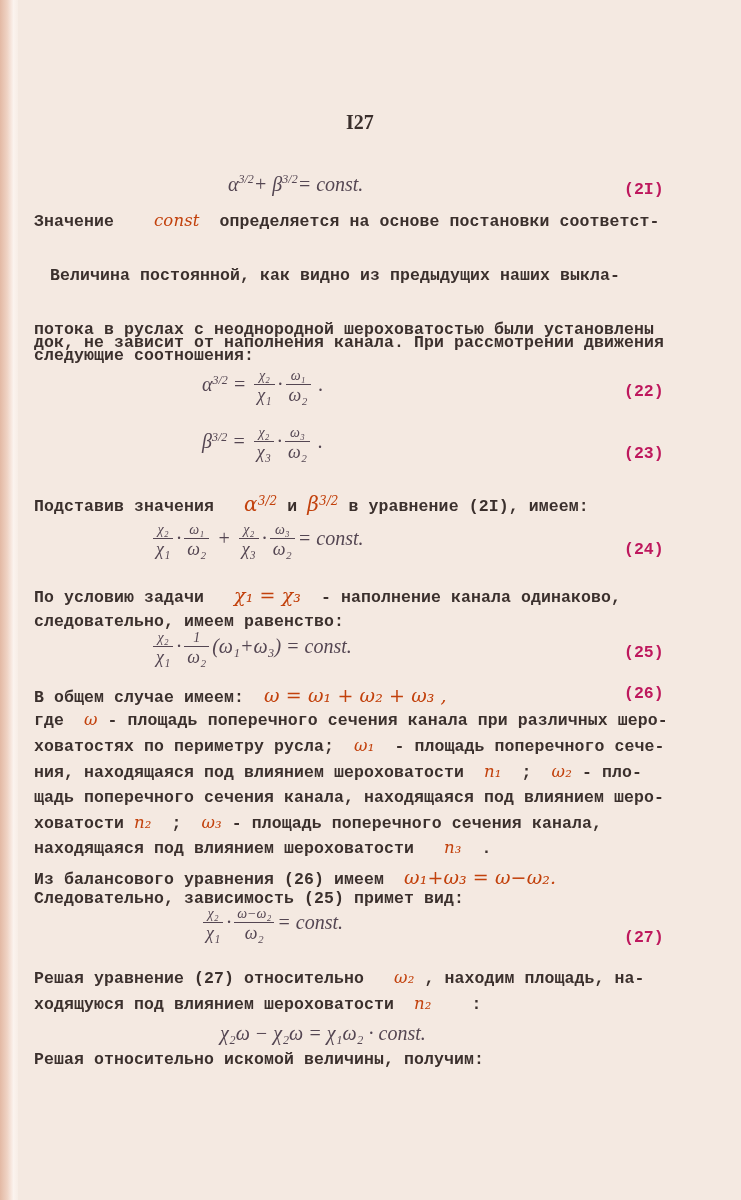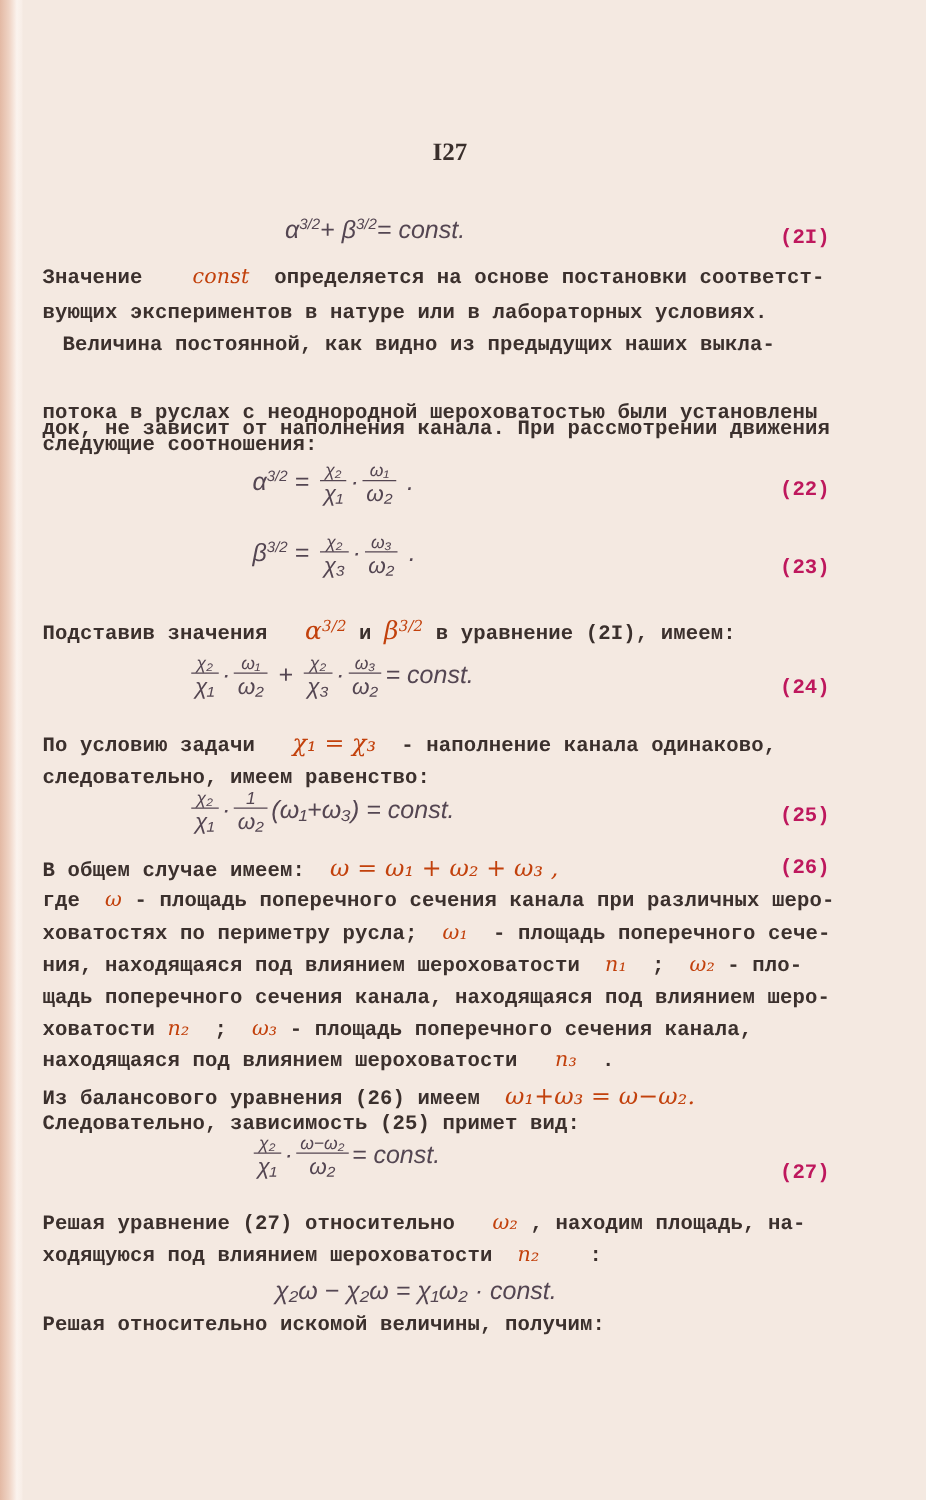--- a/index.html
+++ b/index.html
@@ -20,21 +20,21 @@
     }
     .line {
       position: absolute; left: 34px; font-size: 16.5px; font-weight: bold;
       white-space: nowrap; letter-spacing: 0.1px; color: #3b302d;
     }
     .hw {
       font-family: "DejaVu Serif", serif; font-style: italic; font-weight: normal;
       color: #c2410c;
     }
     .eq {
-      position: absolute; font-family: Liberation Sans, sans-serif; font-style: italic;
+      position: absolute; font-family: Liberation Serif, serif; font-style: italic;
       color: #544652; font-size: 20px; white-space: nowrap;
     }
     .eqnum {
       position: absolute; left: 624px; font-size: 16.5px; font-weight: bold; color: #be185d;
       font-family: "Liberation Mono", monospace;
     }
     .frac { display: inline-block; vertical-align: middle; text-align: center; margin: 0 3px; }
     .frac .n { display: block; border-bottom: 1.3px solid #544652; padding: 0 3px; line-height: 1.15; font-size: 14px; }
     .frac .d { display: block; padding: 0 3px; line-height: 1.15; font-size: 18px; }
     sup { font-size: 12px; }
@@ -50,21 +50,20 @@
 
   <div class="eq" style="left:228px; top:172px;">
     <span>α</span><sup>3/2</sup><span>+</span>
     <span>β</span><sup>3/2</sup><span>= const.</span>
   </div>
   <div class="eqnum" style="top:180px;">(2I)</div>
 
   <div class="line" style="top:211px;">
     <span>Значение</span>&nbsp;&nbsp;&nbsp;&nbsp;<span class="hw">const</span>&nbsp;&nbsp;<span>определяется на основе постановки соответст-</span>
   </div>
-  <div class="line" style="top:240px;">вующих экспериментов в натуре или в лабораторных условиях.</div>
 
   <div class="line" style="top:266px; left:50px;"><span>   Величина постоянной, как видно из предыдущих наших выкла-</span></div>
   <div class="line" style="top:293px;margin-top:40px;">док, не зависит от наполнения канала. При рассмотрении движения</div>
   <div class="line" style="top:320px;">потока в руслах с неоднородной шероховатостью были установлены</div>
   <div class="line" style="top:346px;">следующие соотношения:</div>
 
   <div class="eq" style="left:202px; top:368px;">
     <span>α</span><sup>3/2</sup>
     <span>=</span>
     <span class="frac"><span class="n">χ₂</span><span class="d">χ₁</span></span><span>·</span><span class="frac"><span class="n">ω₁</span><span class="d">ω₂</span></span>

